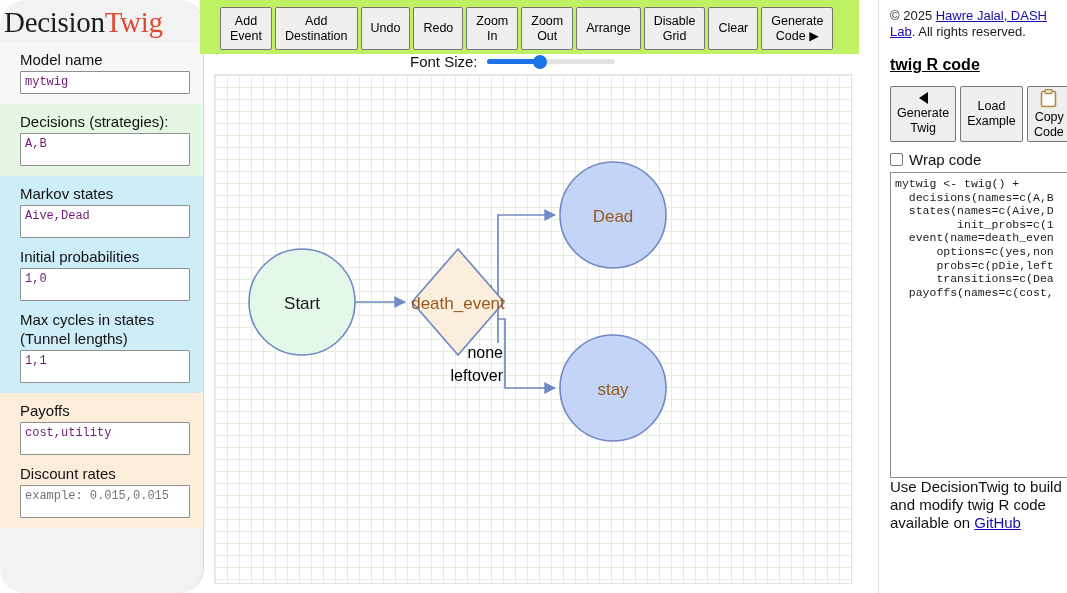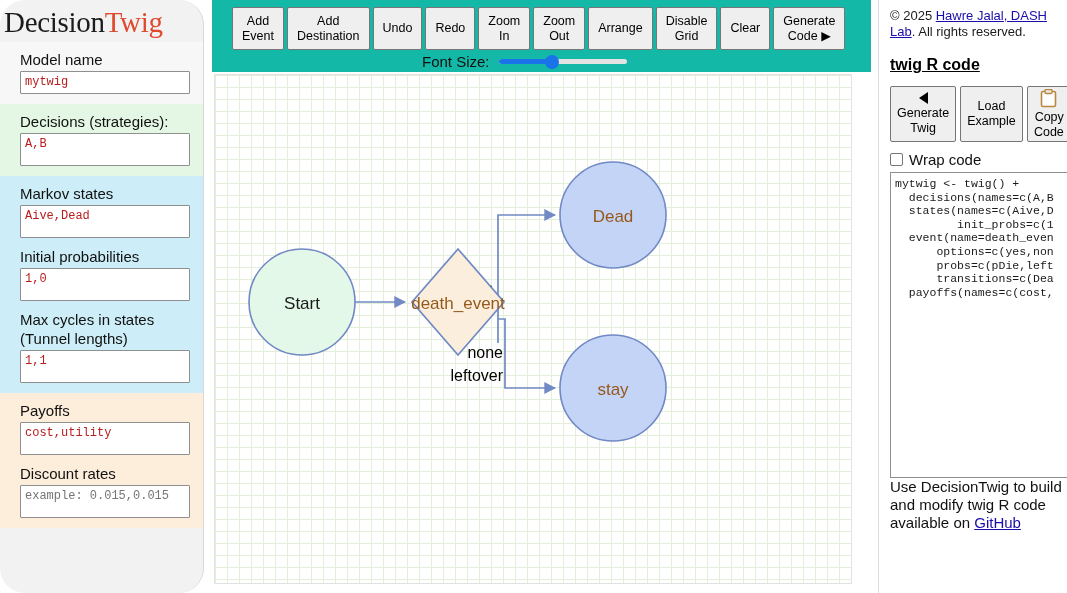--- a/index.html
+++ b/index.html
@@ -43,37 +43,37 @@
     color:#111;
     margin:0 0 2px 20px;
   }
   .field-input{
     display:block;
     box-sizing:border-box;
     margin-left:20px;
     width:170px;
     font-family:"Liberation Mono", monospace;
     font-size:12px;
-    color:#b91c1c;
+    color:#701a75;
     background:#fff;
     border:1px solid #8f8f8f;
     border-radius:1px;
     padding:3px 4px;
     resize:none;
     outline:none;
     overflow:hidden;
   }
   .field-input.h1{height:23px;}
   .field-input.h2{height:33px;}
   .field-input.placeholder-style{color:#9a9a9a;}
 
   
   #toolbar{
-    position:absolute;left:212px;top:0;width:659px;height:72px;
-    background:#14b8a6;
+    position:absolute;left:200px;top:0;width:659px;height:54px;
+    background:#bef264;
   }
   #btn-row{
     position:absolute;left:20px;top:7px;
     display:flex;align-items:stretch;
   }
   .tb-btn{
     font-family:"Liberation Sans", sans-serif;
     font-size:12.5px;line-height:15px;
     text-align:center;
     color:#000;

